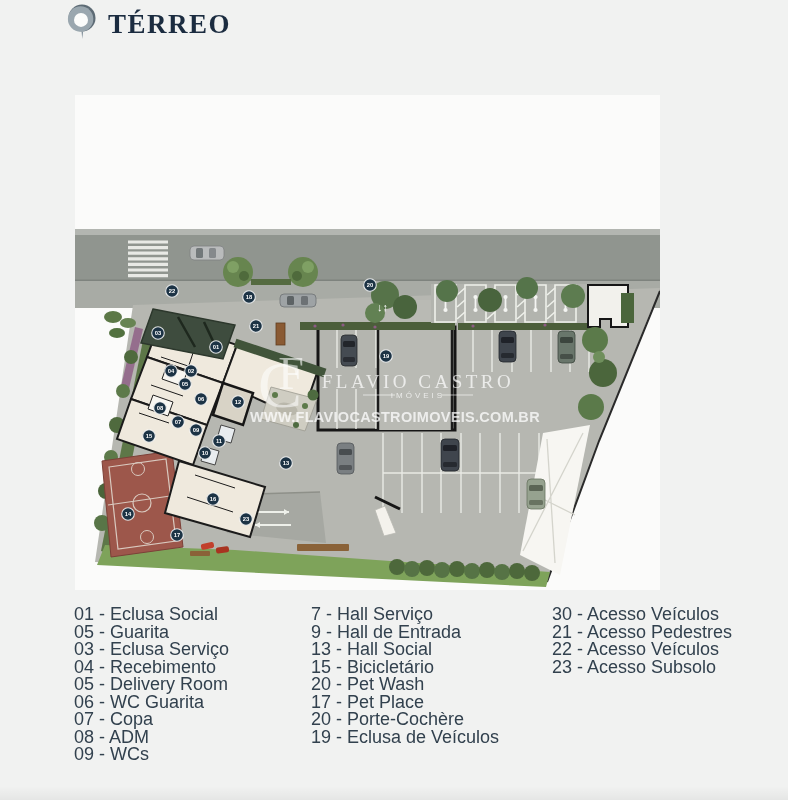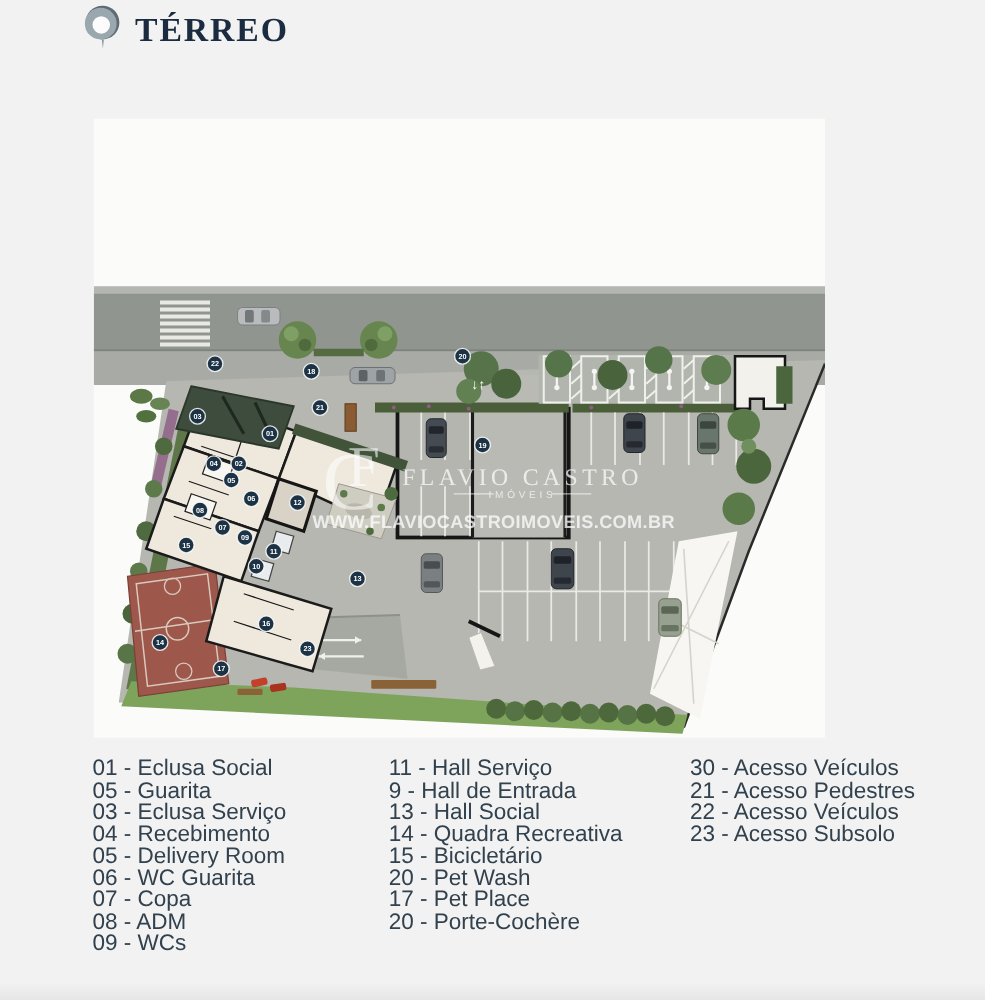--- a/index.html
+++ b/index.html
@@ -418,28 +418,28 @@
       <div class="li">05 - Guarita</div>
       <div class="li">03 - Eclusa Serviço</div>
       <div class="li">04 - Recebimento</div>
       <div class="li">05 - Delivery Room</div>
       <div class="li">06 - WC Guarita</div>
       <div class="li">07 - Copa</div>
       <div class="li">08 - ADM</div>
       <div class="li">09 - WCs</div>
     </div>
   <div class="col col2">
-      <div class="li">11 - Hall Serviço</div>
+      <div class="li">7 - Hall Serviço</div>
       <div class="li">9 - Hall de Entrada</div>
       <div class="li">13 - Hall Social</div>
-      <div class="li">14 - Quadra Recreativa</div>
       <div class="li">15 - Bicicletário</div>
       <div class="li">20 - Pet Wash</div>
       <div class="li">17 - Pet Place</div>
       <div class="li">20 - Porte-Cochère</div>
+      <div class="li">19 - Eclusa de Veículos</div>
     </div>
   <div class="col col3">
       <div class="li">30 - Acesso Veículos</div>
       <div class="li">21 - Acesso Pedestres</div>
       <div class="li">22 - Acesso Veículos</div>
       <div class="li">23 - Acesso Subsolo</div>
     </div>
 </div>
 
 <div class="bottom-shade"></div>

